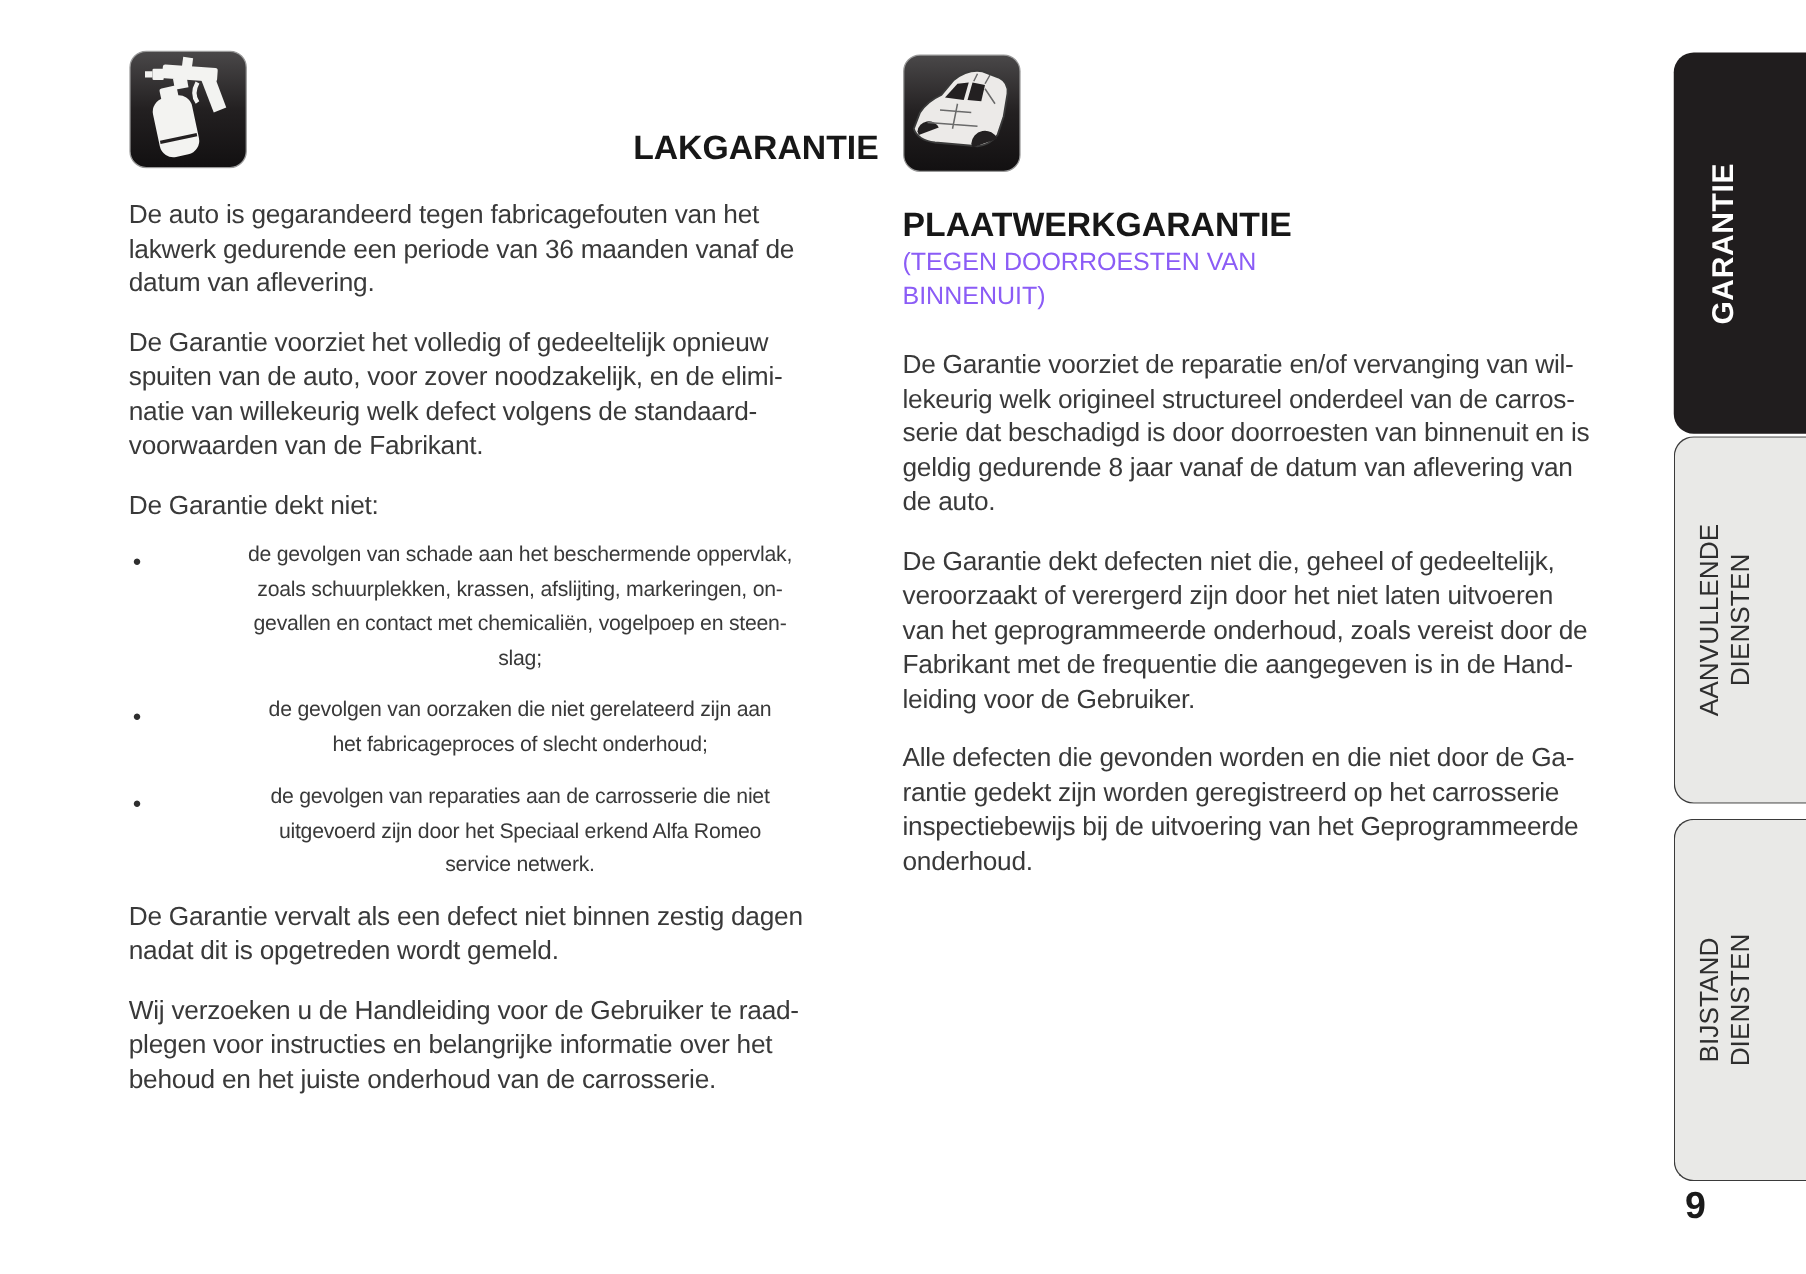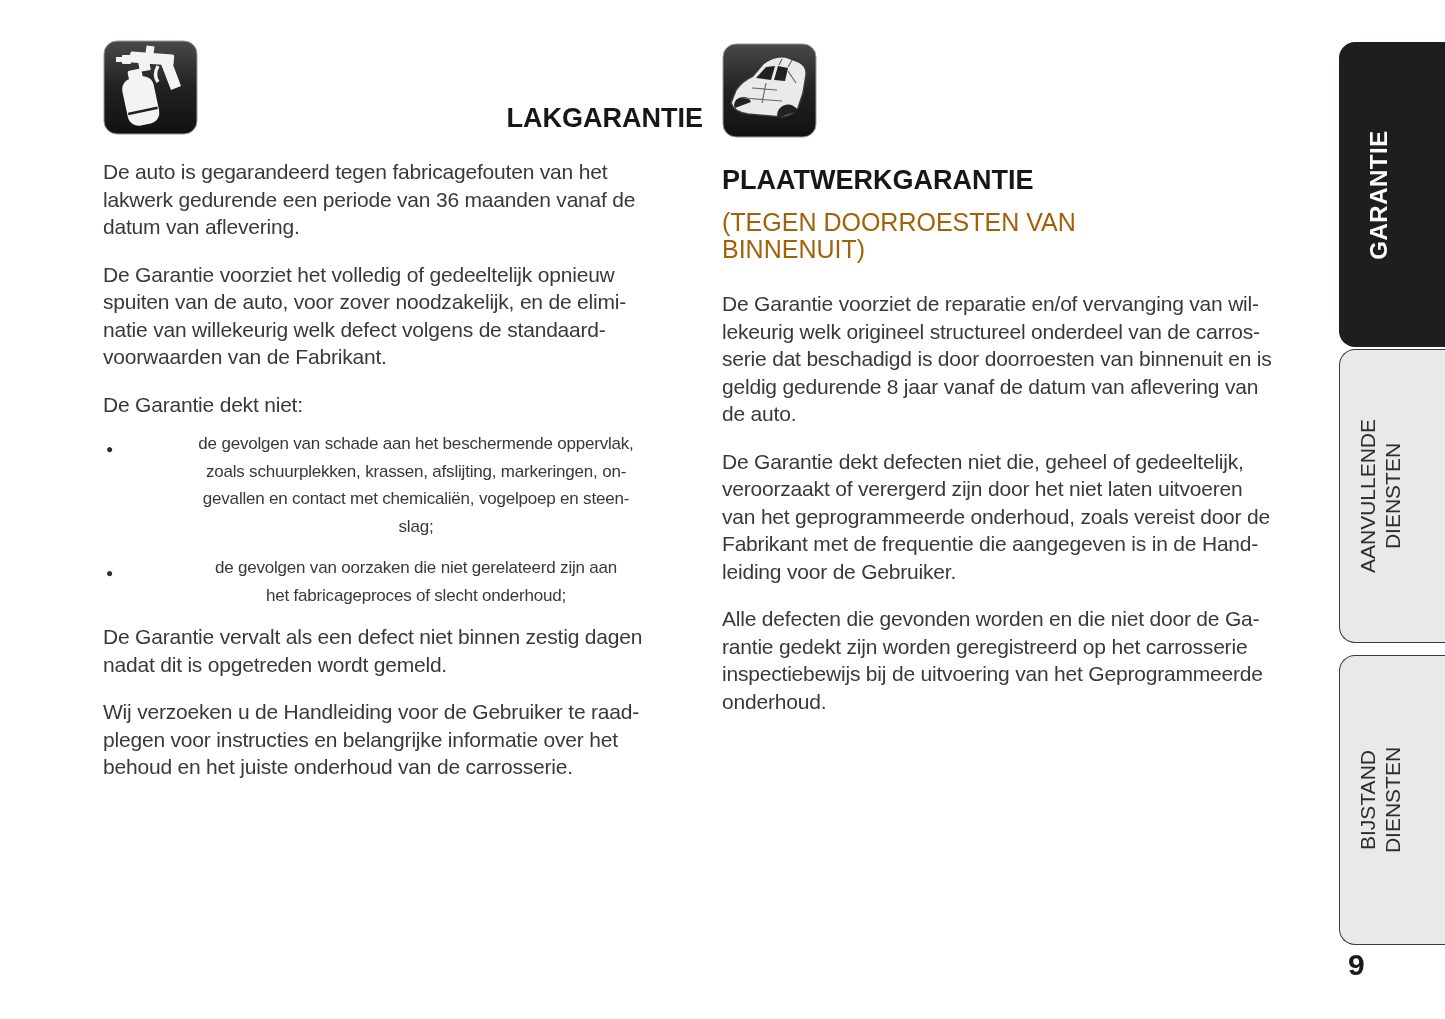--- a/index.html
+++ b/index.html
@@ -22,22 +22,22 @@
     position:relative;
     width:95px;height:95px;flex:0 0 95px;
   }
   .icon-box svg{position:absolute;inset:0;display:block;}
   .title{
     font-size:27px;font-weight:bold;color:#171717;
     line-height:30px;letter-spacing:0;margin:0 0 2px 0;
   }
   .title-block .title{margin:0;}
   .subtitle{
-    font-size:25px;color:#a16207;line-height:27px;
-    white-space:pre-line;margin-top:14px;
+    font-size:20px;color:#8b5cf6;line-height:27px;
+    white-space:pre-line;margin-top:2px;
   }
 
   .body-left{margin-top:23px;}
   .body-right{margin-top:27px;}
   .para{
     font-size:21px;line-height:27.5px;letter-spacing:-0.2px;
     white-space:pre-line;margin:0 0 20px 0;color:#393939;
   }
   .para-tight{margin-bottom:12px;}
   .bullets{list-style:none;margin:0 0 6px 0;padding:0;}
@@ -122,20 +122,23 @@
 natie van willekeurig welk defect volgens de standaard-
 voorwaarden van de Fabrikant.</p>
       <p class="para para-tight">De Garantie dekt niet:</p>
       <ul class="bullets">
         <li class="bullet">de gevolgen van schade aan het beschermende oppervlak,
 zoals schuurplekken, krassen, afslijting, markeringen, on-
 gevallen en contact met chemicaliën, vogelpoep en steen-
 slag;</li>
         <li class="bullet">de gevolgen van oorzaken die niet gerelateerd zijn aan
 het fabricageproces of slecht onderhoud;</li>
+        <li class="bullet">de gevolgen van reparaties aan de carrosserie die niet
+uitgevoerd zijn door het Speciaal erkend Alfa Romeo
+service netwerk.</li>
       </ul>
       <p class="para">De Garantie vervalt als een defect niet binnen zestig dagen
 nadat dit is opgetreden wordt gemeld.</p>
       <p class="para">Wij verzoeken u de Handleiding voor de Gebruiker te raad-
 plegen voor instructies en belangrijke informatie over het
 behoud en het juiste onderhoud van de carrosserie.</p>
     </div>
   </div>
 
   <div class="col col-right">

